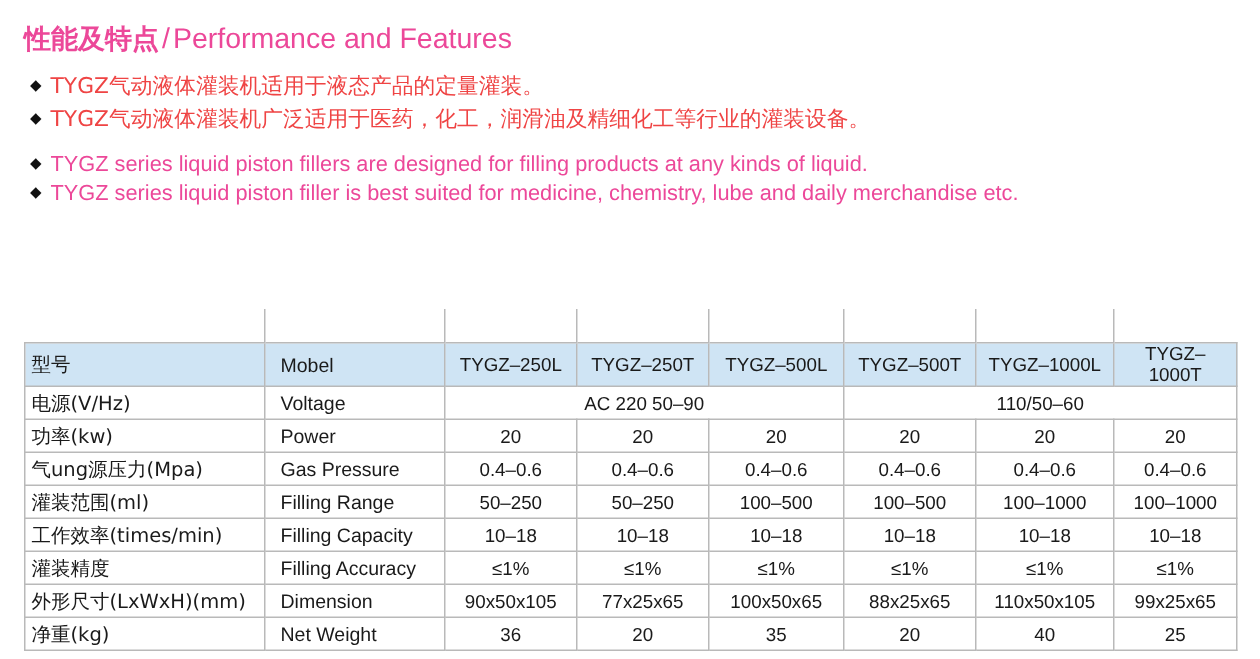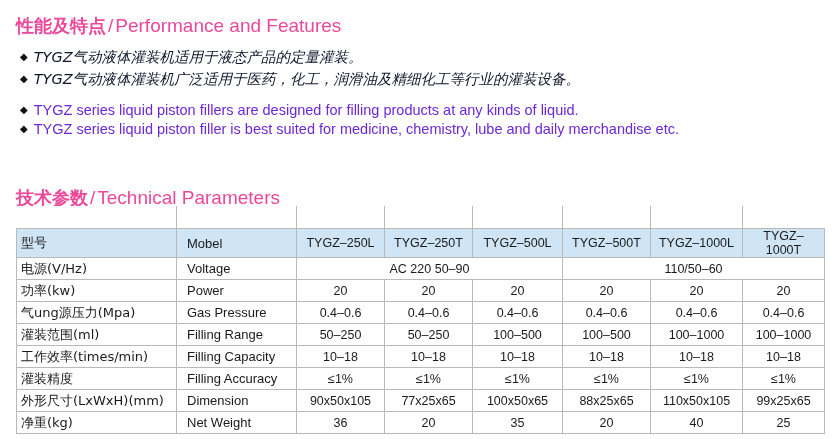--- a/index.html
+++ b/index.html
@@ -66,27 +66,26 @@
     font-size: 10px;
     color: #111;
     margin-right: 6px;
     line-height: 1;
     position: relative;
     top: -2px;
   }
   .btext-cn {
     font-family: "DejaVu Sans", sans-serif;
     font-size: 14.5px;
-    color: #0f172a;
-    font-style: italic;
+    color: #ef4444;
   }
   .btext-en {
     font-family: "Liberation Sans", sans-serif;
     font-size: 14.5px;
-    color: #6d28d9;
+    color: #ec4899;
   }
 
   
   .table-wrap {
     position: absolute;
     left: 16px;
     top: 206px;
     width: 808px;
   }
   table.params {
@@ -166,23 +165,20 @@
     <div class="bullet-row gap">
       <span class="diamond">◆</span>
       <span class="btext-en">TYGZ series liquid piston fillers are designed for filling products at any kinds of liquid.</span>
     </div>
     <div class="bullet-row">
       <span class="diamond">◆</span>
       <span class="btext-en">TYGZ series liquid piston filler is best suited for medicine, chemistry, lube and daily merchandise etc.</span>
     </div>
   </div>
 
-  <div class="section-title" id="params-title">
-    <span class="cn">技术参数</span><span class="sep">/</span><span class="en">Technical Parameters</span>
-  </div>
 
   <div class="table-wrap">
     <table class="params">
       <colgroup>
         <col class="c0">
           <col class="c1">
           <col class="c2">
           <col class="c3">
           <col class="c4">
           <col class="c5">

